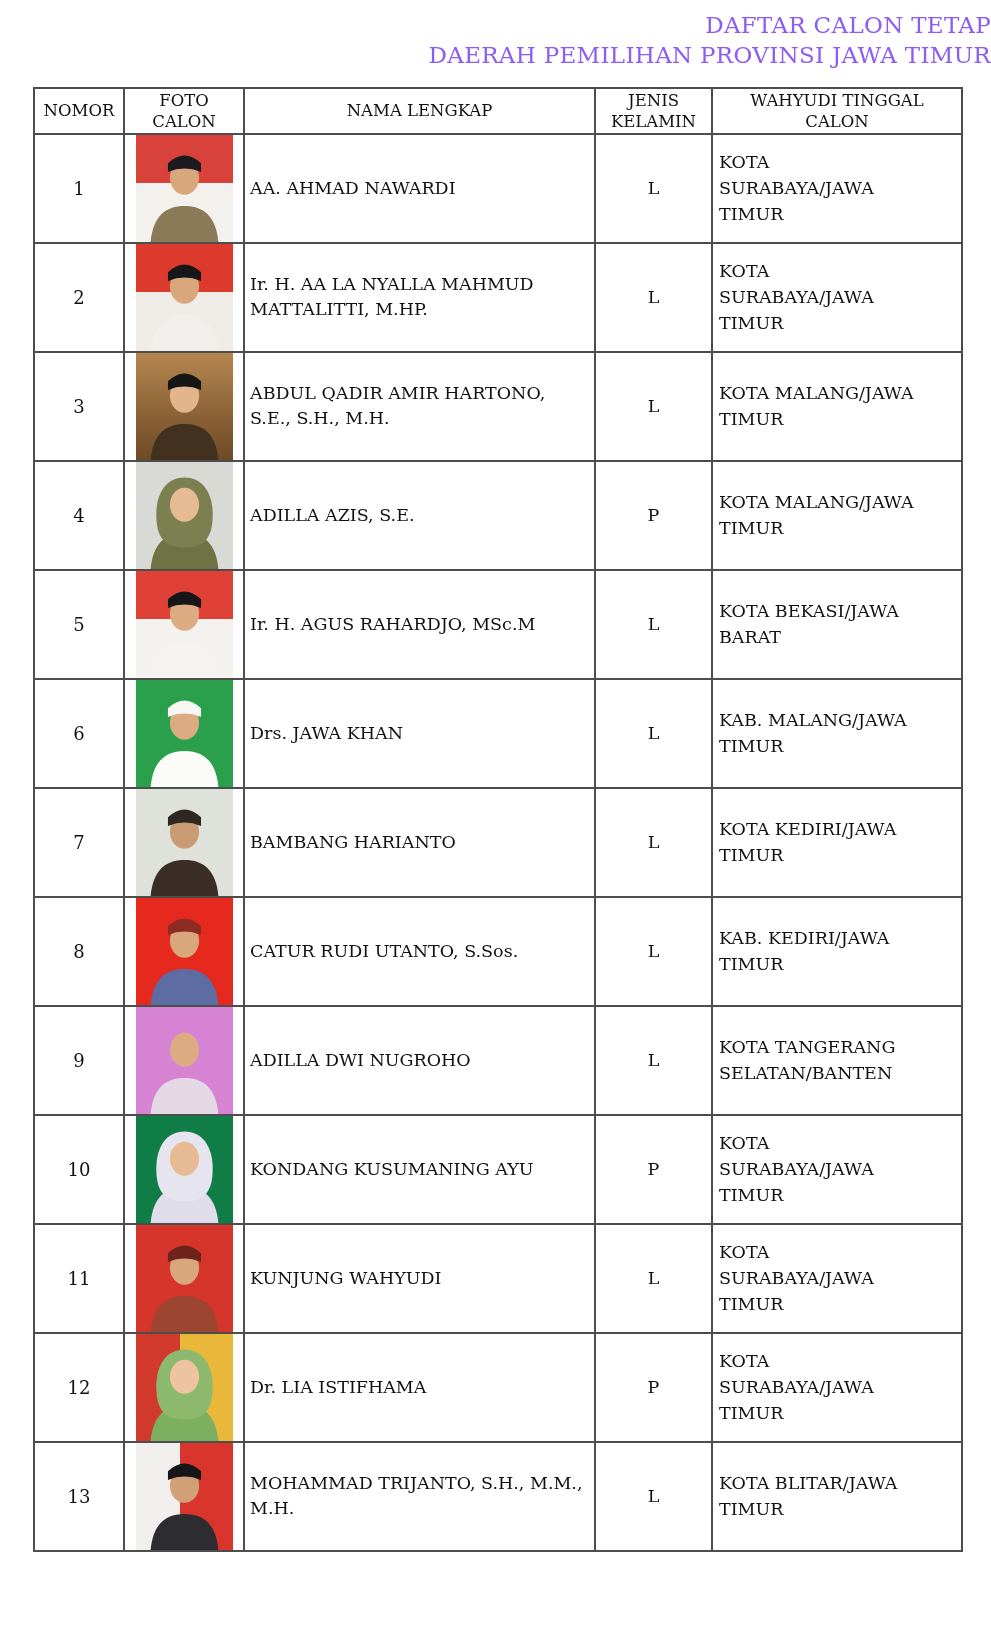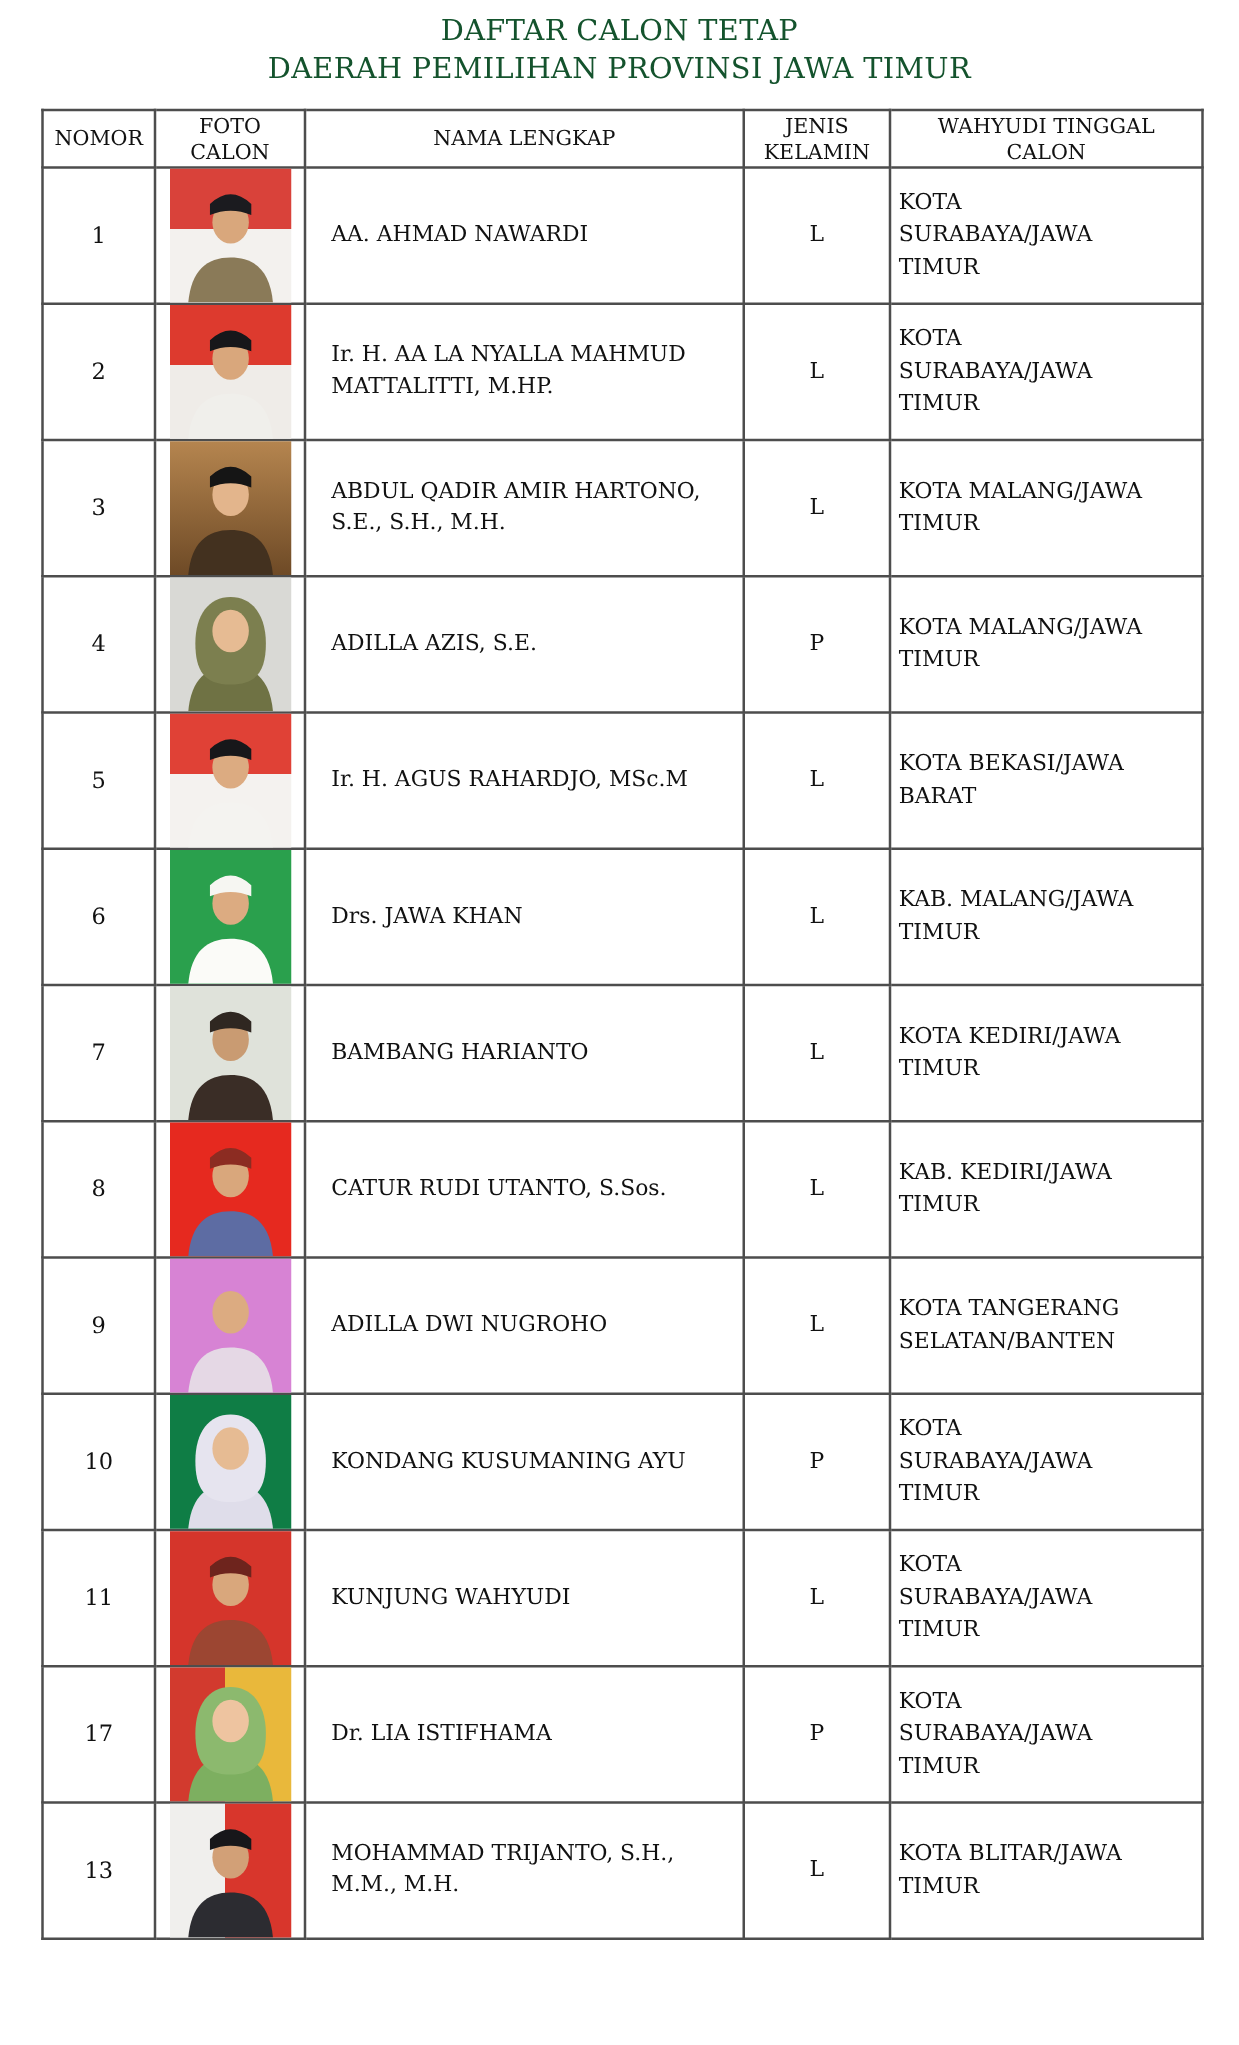--- a/index.html
+++ b/index.html
@@ -10,25 +10,25 @@
   }
   .page {
     position: relative;
     width: 991px;
     height: 1636px;
     background: #ffffff;
     overflow: hidden;
   }
   .doc-title {
     padding-top: 10px;
-    text-align: center;
+    text-align: right;
     font-size: 23px;
     line-height: 1.32;
     letter-spacing: 0.3px;
-    color: #14532d;
+    color: #8b5cf6;
   }
   table.candidates {
     border-collapse: collapse;
     table-layout: fixed;
     width: 928px;
     margin: 16px 0 0 33px;
     border-radius: 21px;
   }
   th, td {
     border: 2px solid #4d4d4d;
@@ -39,21 +39,21 @@
     height: 44px;
     font-weight: normal;
     font-size: 16.5px;
     line-height: 1.28;
     text-align: center;
     white-space: pre-line;
   }
   td { height: 107px; font-size: 17.5px; }
   .c-nomor { text-align: center; font-size: 18px; }
   .c-foto  { text-align: center; vertical-align: top; }
-  .c-nama  { text-align: left; padding: 0 10px 0 20px; line-height: 1.45; }
+  .c-nama  { text-align: left; padding: 0 10px 0 5px; line-height: 1.45; }
   .c-jk    { text-align: center; }
   .c-tempat{ text-align: left; white-space: pre-line; line-height: 1.5; padding: 0 6px; }
   .photo {
     width: 97px;
     height: 107px;
     margin: 0 auto;
     position: relative;
     overflow: hidden;
     background: #cccccc;
   }
@@ -293,21 +293,21 @@
       </div>
     </td>
     <td class="c-nama">KUNJUNG WAHYUDI</td>
     <td class="c-jk">L</td>
     <td class="c-tempat">KOTA
 SURABAYA/JAWA
 TIMUR</td>
   </tr>
 
   <tr>
-    <td class="c-nomor">17</td>
+    <td class="c-nomor">12</td>
     <td class="c-foto">
       <div class="photo t-hijab" title="woman in light green hijab, red and yellow background" style="background: linear-gradient(90deg, rgb(210, 58, 46) 45%, rgb(233, 184, 59) 45%); --hw: #8cb96e; --garment: #7daf60; --skin: #eec4a0;">
         <svg viewBox="0 0 100 110" preserveAspectRatio="xMidYMax slice">
           <path class="torso" d="M15,112 C17,84 30,73 50,73 C70,73 83,84 85,112 Z" fill="var(--garment)"></path>
           <path class="hw-hijab" d="M50,16 C68,16 79,31 79,54 C79,76 72,88 50,88 C28,88 21,76 21,54 C21,31 32,16 50,16 Z" fill="var(--hw)"></path>
           <ellipse class="head" cx="50" cy="44" rx="15" ry="17.5" fill="var(--skin)"></ellipse>
           <path class="hw-cap" d="M33,29 Q50,13 67,29 L67,38 Q50,31 33,38 Z" fill="var(--hw)"></path>
         </svg>
       </div>
     </td>

